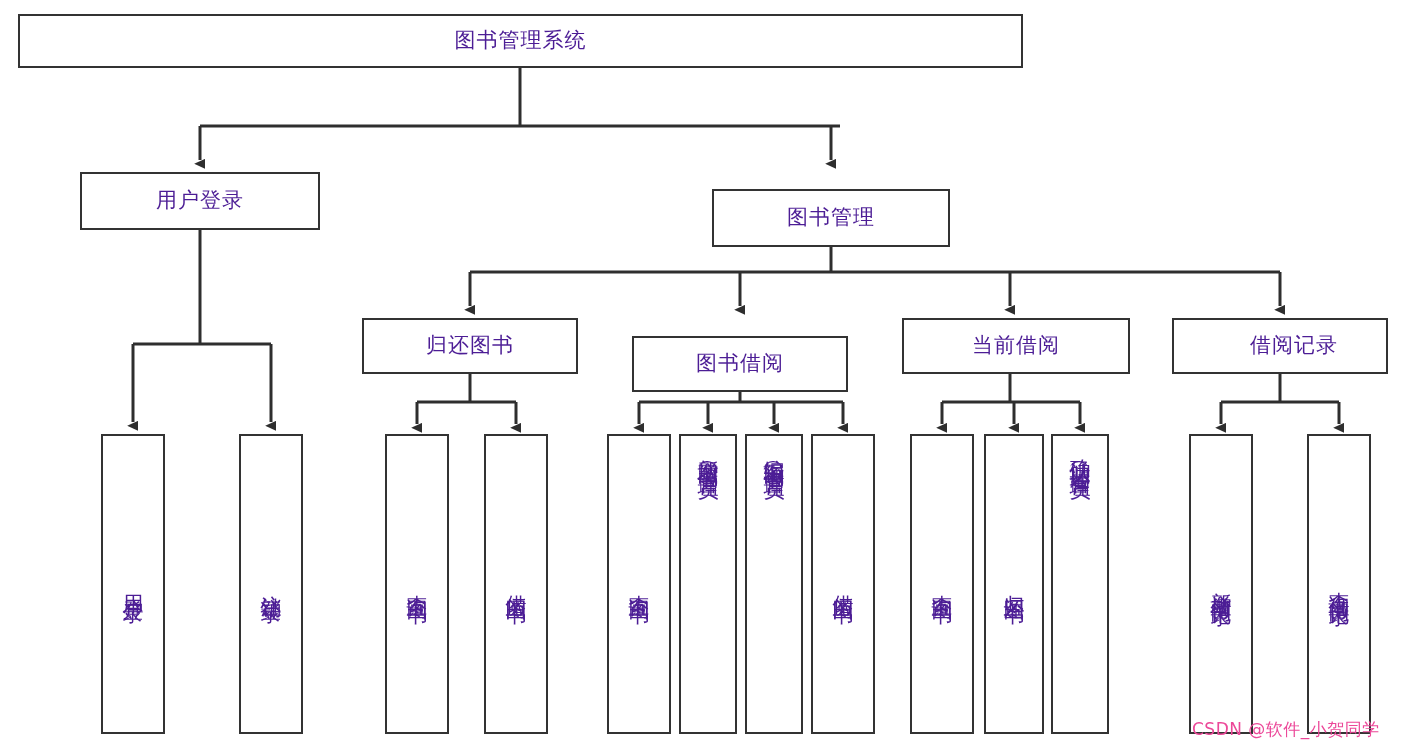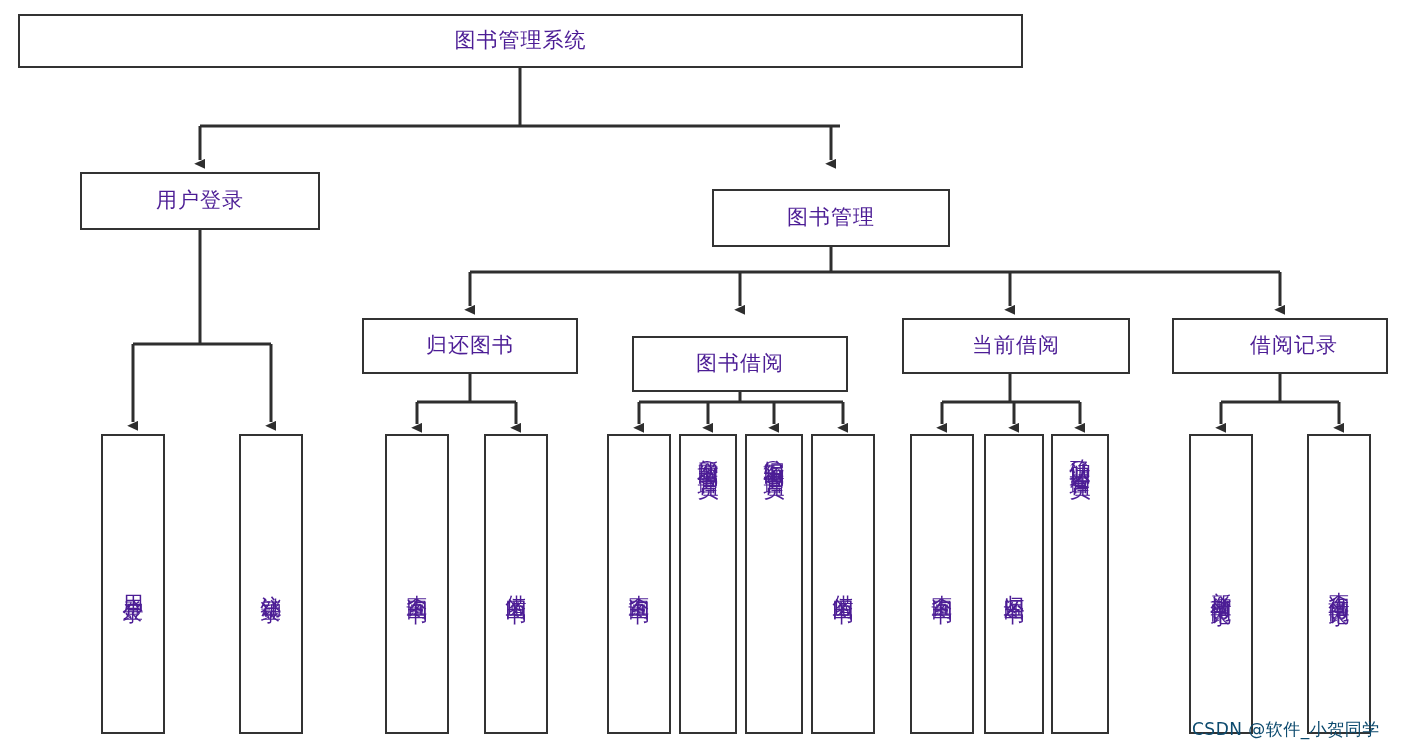--- a/index.html
+++ b/index.html
@@ -176,15 +176,15 @@
         <span class="vtext">确认归还（管理员）</span>
       </div>
       <div class="node v midalign" style="left: 1189px; top: 434px; width: 64px; height: 300px;">
         <span class="vtext">新增借阅记录</span>
       </div>
       <div class="node v midalign" style="left: 1307px; top: 434px; width: 64px; height: 300px;">
         <span class="vtext">查询借阅记录</span>
       </div>
     </div>
 
-  <div class="watermark" style="left: 1192px; top: 718px; color: #0c4a6e;">CSDN @软件_小贺同学</div>
+  <div class="watermark" style="left: 1192px; top: 718px; color: #ec4899;">CSDN @软件_小贺同学</div>
 
 </div>
 
 </body></html>

